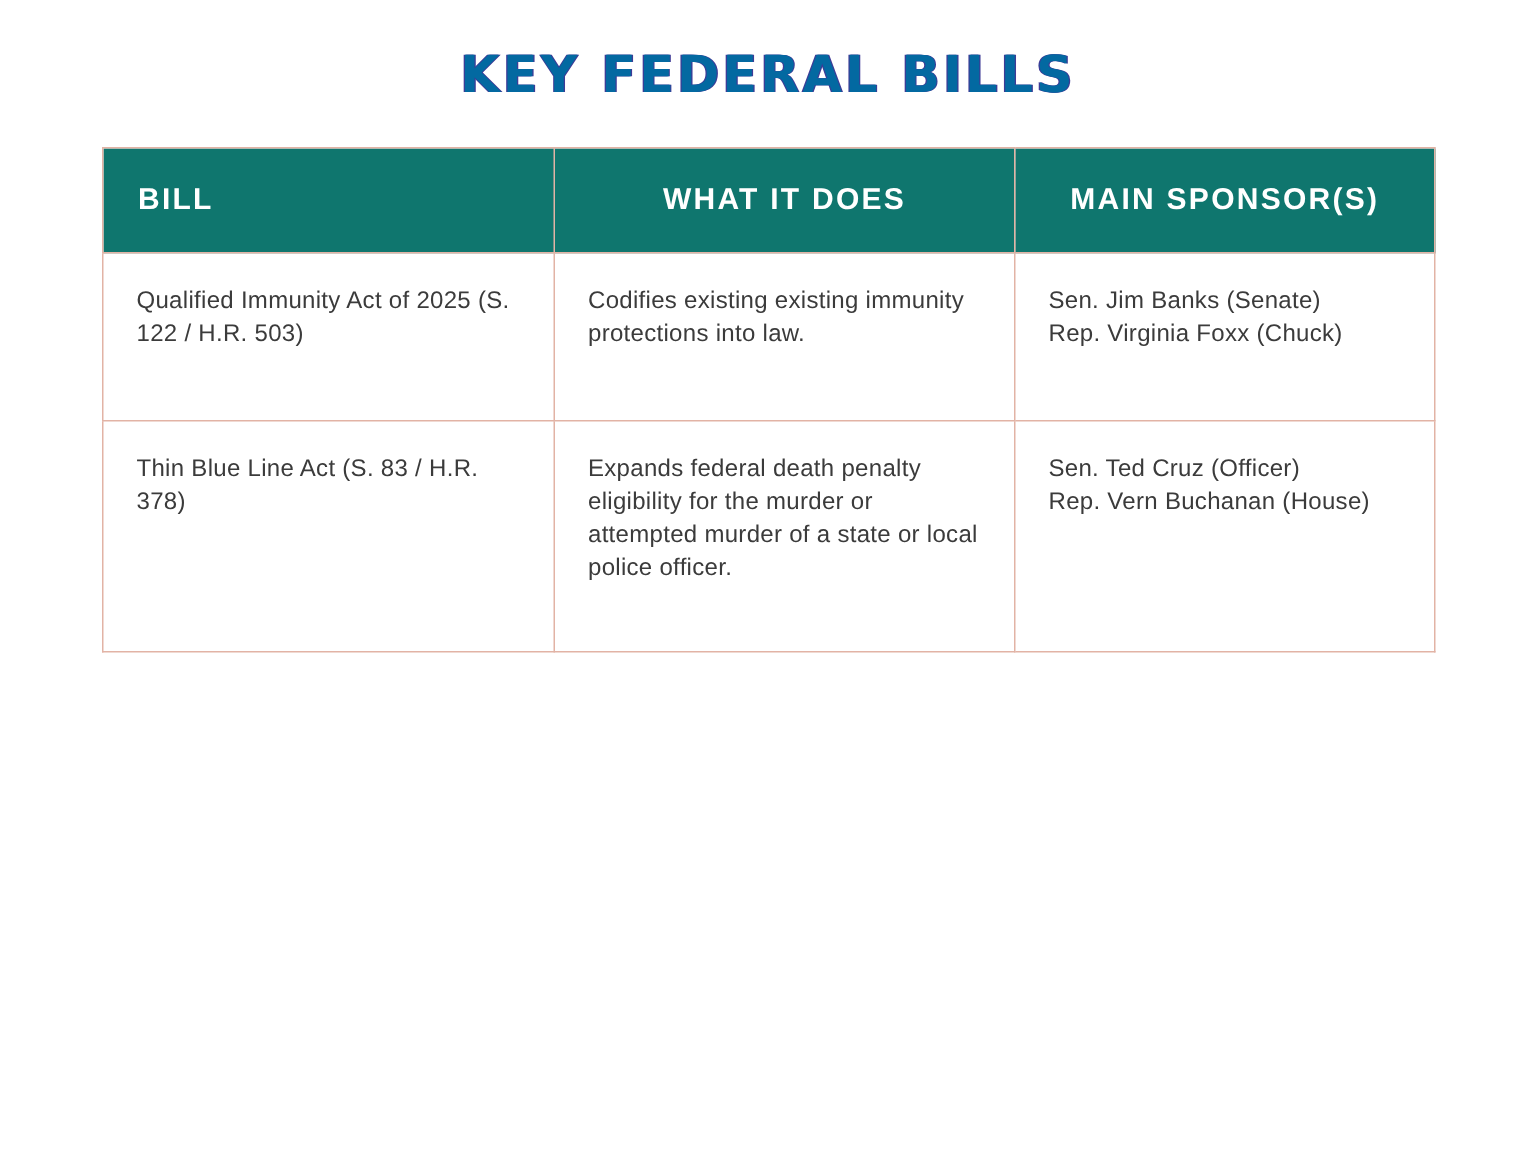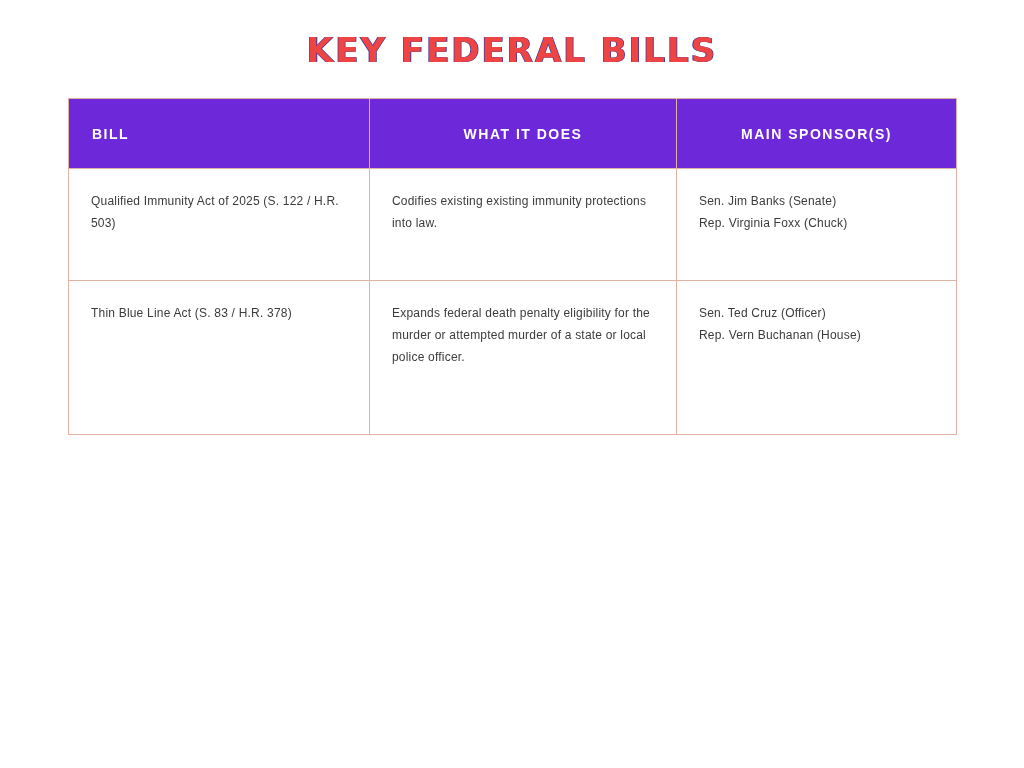--- a/index.html
+++ b/index.html
@@ -9,21 +9,21 @@
     font-family: "Liberation Sans", sans-serif;
     overflow: hidden;
   }
   .page { width: 1024px; height: 768px; padding-top: 30px; }
 
   .title {
     text-align: center;
     font-size: 34px;
     font-weight: 800;
     letter-spacing: 2px;
-    color: #ef4444;
+    color: #0369a1;
     
     text-shadow: 0.8px 0 0 #3f3a96, -0.8px 0 0 #3f3a96;
     margin-bottom: 28px;
     font-family: "DejaVu Sans", "Liberation Sans", sans-serif;
   }
 
   table.bills-table {
     border-collapse: collapse;
     table-layout: fixed;
     width: 888px;
@@ -31,37 +31,37 @@
   }
   .bills-table th, .bills-table td {
     border: 1.5px solid #e2b3a5;
   }
   col.c1 { width: 301px; }
   col.c2 { width: 307px; }
   col.c3 { width: 280px; }
 
   .bills-table thead tr { height: 70px; }
   .bills-table th {
-    background: #6d28d9;
+    background: #0f766e;
     color: #ffffff;
-    font-size: 14px;
+    font-size: 20px;
     font-weight: bold;
     letter-spacing: 1.5px;
     vertical-align: middle;
     text-align: center;
   }
   .bills-table th.col-bill {
     text-align: left;
     padding-left: 23px;
   }
 
   .bills-table td {
     vertical-align: top;
     padding: 21px 22px 0 22px;
-    font-size: 12px;
+    font-size: 16px;
     line-height: 22px;
     color: #3b3b3b;
     background: #ffffff;
     letter-spacing: 0.2px;
   }
   td.pre { white-space: pre-line; }
   em { font-style: italic; }
 
   tr.r1 { height: 112px; }
   tr.r2 { height: 92px; }

